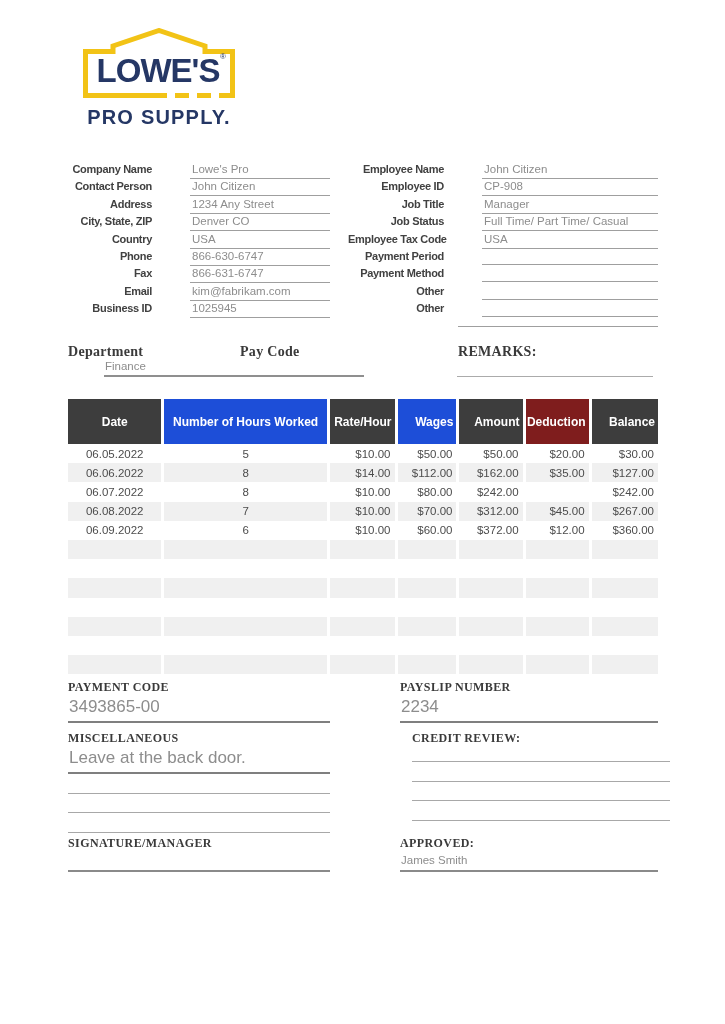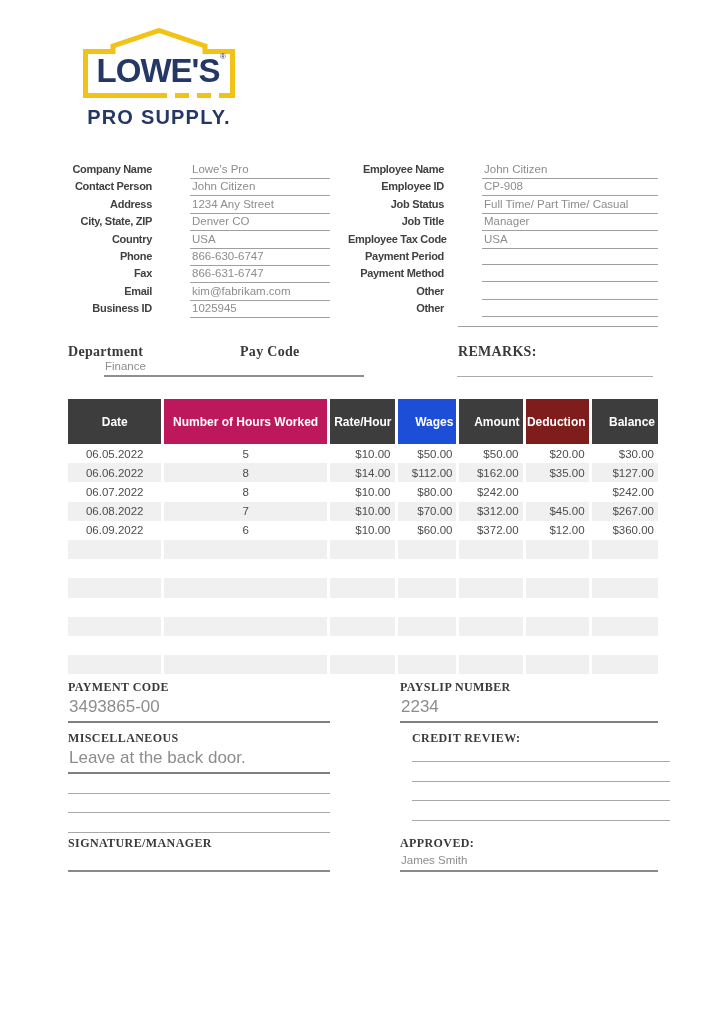--- a/index.html
+++ b/index.html
@@ -124,26 +124,26 @@
   <div class="form-col right" id="employee-fields">
       <div class="field-row">
         <div class="field-label">Employee Name</div>
         <div class="field-value">John Citizen</div>
       </div>
       <div class="field-row">
         <div class="field-label">Employee ID</div>
         <div class="field-value">CP-908</div>
       </div>
       <div class="field-row">
+        <div class="field-label">Job Title</div>
+        <div class="field-value">Manager</div>
+      </div>
+      <div class="field-row">
         <div class="field-label">Job Status</div>
         <div class="field-value">Full Time/ Part Time/ Casual</div>
-      </div>
-      <div class="field-row">
-        <div class="field-label">Job Title</div>
-        <div class="field-value">Manager</div>
       </div>
       <div class="field-row">
         <div class="field-label">Employee Tax Code</div>
         <div class="field-value">USA</div>
       </div>
       <div class="field-row">
         <div class="field-label">Payment Period</div>
         <div class="field-value"></div>
       </div>
       <div class="field-row">
@@ -175,21 +175,21 @@
         <col style="width: 28%;">
         <col style="width: 11.5%;">
         <col style="width: 10.5%;">
         <col style="width: 11.2%;">
         <col style="width: 11.2%;">
         <col style="width: 11.5%;">
       </colgroup>
     <thead>
         <tr id="paytable-head">
           <th class="al-c" style="background: rgb(61, 61, 61);">Date</th>
-          <th class="al-c" style="background: #be185d; margin-top: 44px;">Number of Hours Worked</th>
+          <th class="al-c" style="background: #1d4ed8; margin-top: 44px;">Number of Hours Worked</th>
           <th class="al-r" style="background: rgb(61, 61, 61); margin-left: 48px;">Rate/Hour</th>
           <th class="al-r" style="background: #1d4ed8;">Wages</th>
           <th class="al-r" style="background: rgb(61, 61, 61);">Amount</th>
           <th class="al-r" style="background: #7f1d1d;">Deduction</th>
           <th class="al-r" style="background: rgb(61, 61, 61);">Balance</th>
         </tr>
       </thead>
     <tbody id="paytable-body">
         <tr>
           <td class="al-c">06.05.2022</td>

